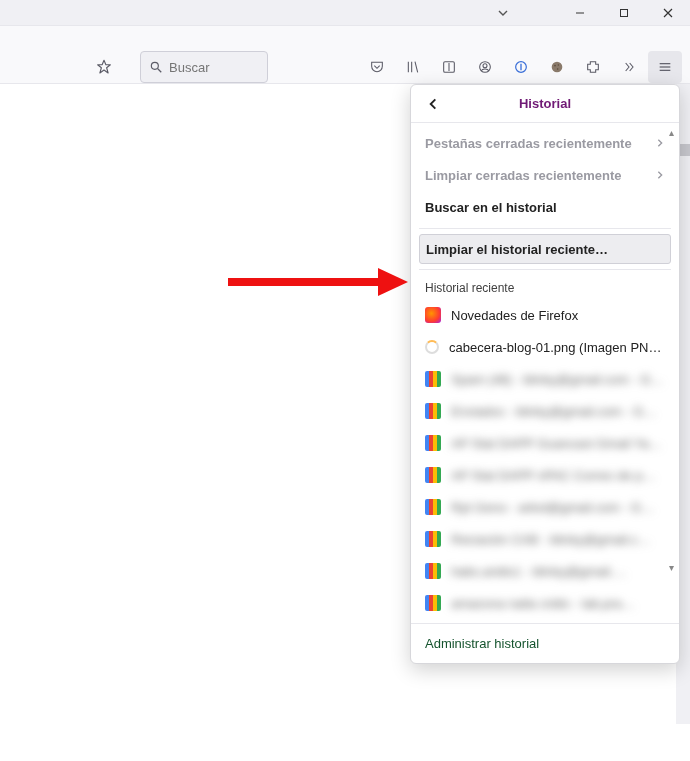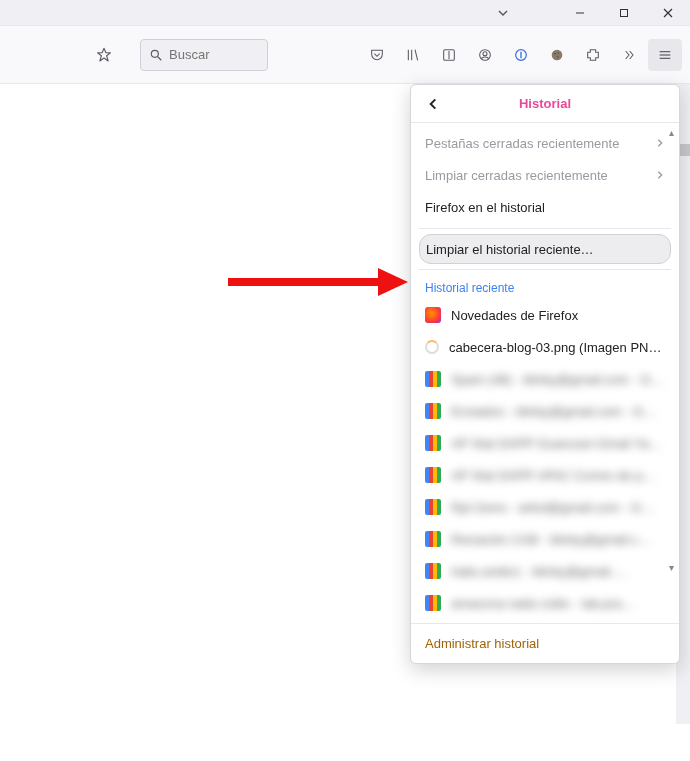--- a/index.html
+++ b/index.html
@@ -28,21 +28,21 @@
   .win-btn {
     width: 44px; height: 26px;
     display:flex; align-items:center; justify-content:center;
     color:#333;
   }
   .win-btn svg { width:10px; height:10px; }
   .toolbar {
     height: 58px;
     background:#f9f9fb;
     display:flex;
-    align-items:center;
+    align-items:flex-end;
     border-bottom:1px solid #e7e7ec;
     padding: 0 8px;
     gap:20px;
   }
   .spacer-left { width: 60px; }
   .star-btn {
     width:32px; height:32px; display:flex; align-items:center; justify-content:center;
     color:#5b5b66;
   }
   .search-box {
@@ -88,54 +88,54 @@
     height:38px;
     border-bottom:1px solid #e7e7ec;
     position:relative;
     padding:0 12px;
   }
   .panel-head .back {
     position:absolute; left:12px; color:#333;
     width:20px; height:20px; display:flex; align-items:center; justify-content:center;
   }
   .panel-head .title {
-    flex:1; text-align:center; font-weight:600; color:#ec4899;
+    flex:1; text-align:center; font-weight:600; color:#701a75;
     font-size:13px;
   }
   .panel-body {
     position:relative;
     padding:4px 0;
     max-height: 560px;
   }
   .row {
     display:flex; align-items:center;
     height:32px;
     padding:0 14px;
     font-size:13px;
     color:#222;
     gap:10px;
-    white-space:nowrap; overflow:hidden; text-overflow:ellipsis;
+    white-space:nowrap; overflow:hidden; text-overflow:ellipsis;font-weight:bold;
   }
   .row.disabled { color:#9a9aa2; }
   .row .chev-right {
     margin-left:auto; color:#9a9aa2;
   }
   .row.highlight {
     background:#ededf0;
     border:1px solid #d0d0d7;
-    border-radius:12px;
+    border-radius:3px;
     margin:4px 8px;
     padding:0 6px;
     height:30px;
   }
   .sep {
     height:1px; background:#e7e7ec; margin:5px 8px;
   }
   .section-label {
-    color:#3b82f6; font-size:12px; padding:6px 14px 4px 14px;
+    color:#404040; font-size:12px; padding:6px 14px 4px 14px;
   }
   .hist {
     display:flex; align-items:center; gap:10px;
     height:32px; padding:0 14px; font-size:13px; color:#222;
     overflow:hidden;
   }
   .hist span.txt { overflow:hidden; text-overflow:ellipsis; white-space:nowrap; }
   .blur span.txt { filter: blur(4px); color:#666; }
   .favicon {
     width:16px; height:16px; border-radius:3px; flex-shrink:0;
@@ -143,21 +143,21 @@
   .fav-ff { background: radial-gradient(circle at 40% 40%, #ff9500 0%, #ff3b30 60%, #a020f0 100%); }
   .fav-spin { border:2px solid #ddd; border-top-color:#ffbb55; border-radius:50%; width:14px; height:14px; }
   .fav-globe {
     display:flex; align-items:center; justify-content:center;
   }
   .fav-g { background: linear-gradient(90deg,#4285f4 25%,#ea4335 25% 50%,#fbbc05 50% 75%,#34a853 75%); border-radius:2px; }
   .panel-foot {
     border-top:1px solid #e7e7ec;
     padding:12px 14px;
     font-size:13px;
-    color:#a16207;
+    color:#14532d;
   }
   .scroll-ind {
     position:absolute; top:4px; right:2px; width:8px; color:#888; font-size:10px;
   }
   .scroll-ind.bottom{ top:auto; bottom:50px;}
   .arrow {
     position:absolute;
     left:228px; top:262px;
     width:180px; height:40px;
     pointer-events:none;
@@ -298,36 +298,36 @@
     </div>
     <div class="row disabled">
       <span>Limpiar cerradas recientemente</span>
       <span class="chev-right">
           <svg width="10" height="10" viewBox="0 0 12 12">
             <path d="M4 2l4 4-4 4" fill="none" stroke="#9a9aa2" stroke-width="1.6"></path>
           </svg>
         </span>
     </div>
     <div class="row">
-      <span>Firefox en el historial</span>
+      <span>Buscar en el historial</span>
     </div>
     <div class="sep"></div>
     <div class="row highlight">
       <span>Limpiar el historial reciente…</span>
     </div>
     <div class="sep"></div>
     <div class="section-label">Historial reciente</div>
 
     <div class="hist">
       <div class="favicon fav-ff"></div>
       <span class="txt">Novedades de Firefox</span>
     </div>
     <div class="hist">
       <div class="favicon fav-spin"></div>
-      <span class="txt">cabecera-blog-03.png (Imagen PN…</span>
+      <span class="txt">cabecera-blog-01.png (Imagen PN…</span>
     </div>
 
     <div class="hist blur">
         <div class="favicon fav-g"></div>
         <span class="txt">Spam (48) - blinky@gmail.com - G…</span>
       </div>
     <div class="hist blur">
         <div class="favicon fav-g"></div>
         <span class="txt">Enviados - blinky@gmail.com - G…</span>
       </div>

